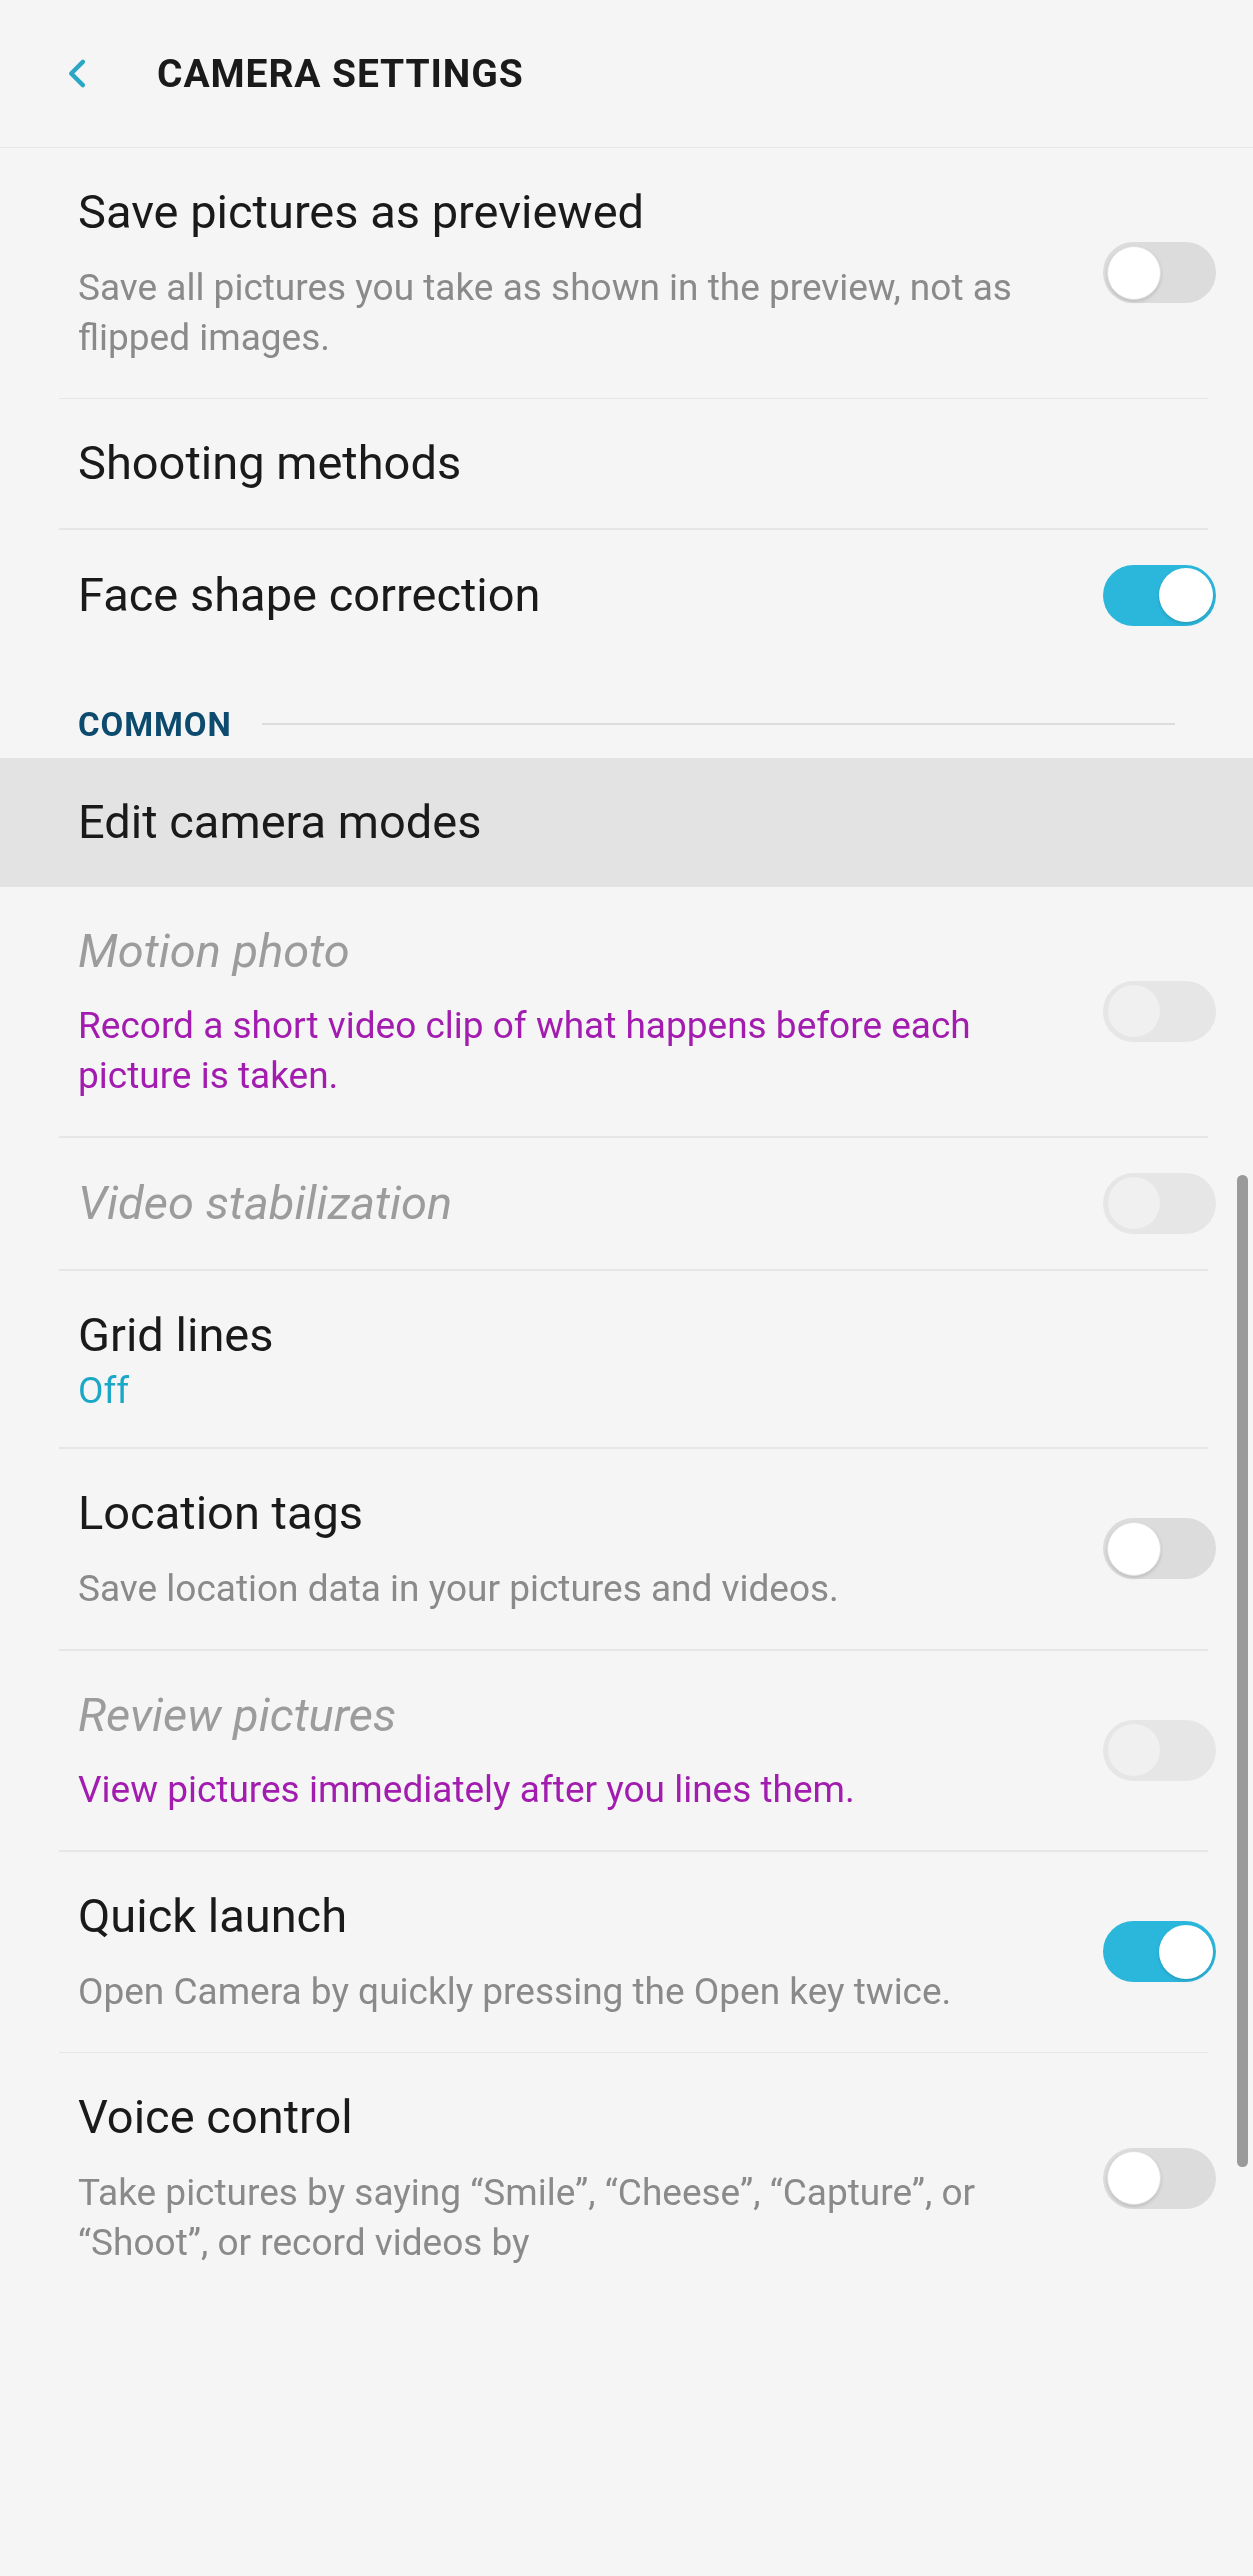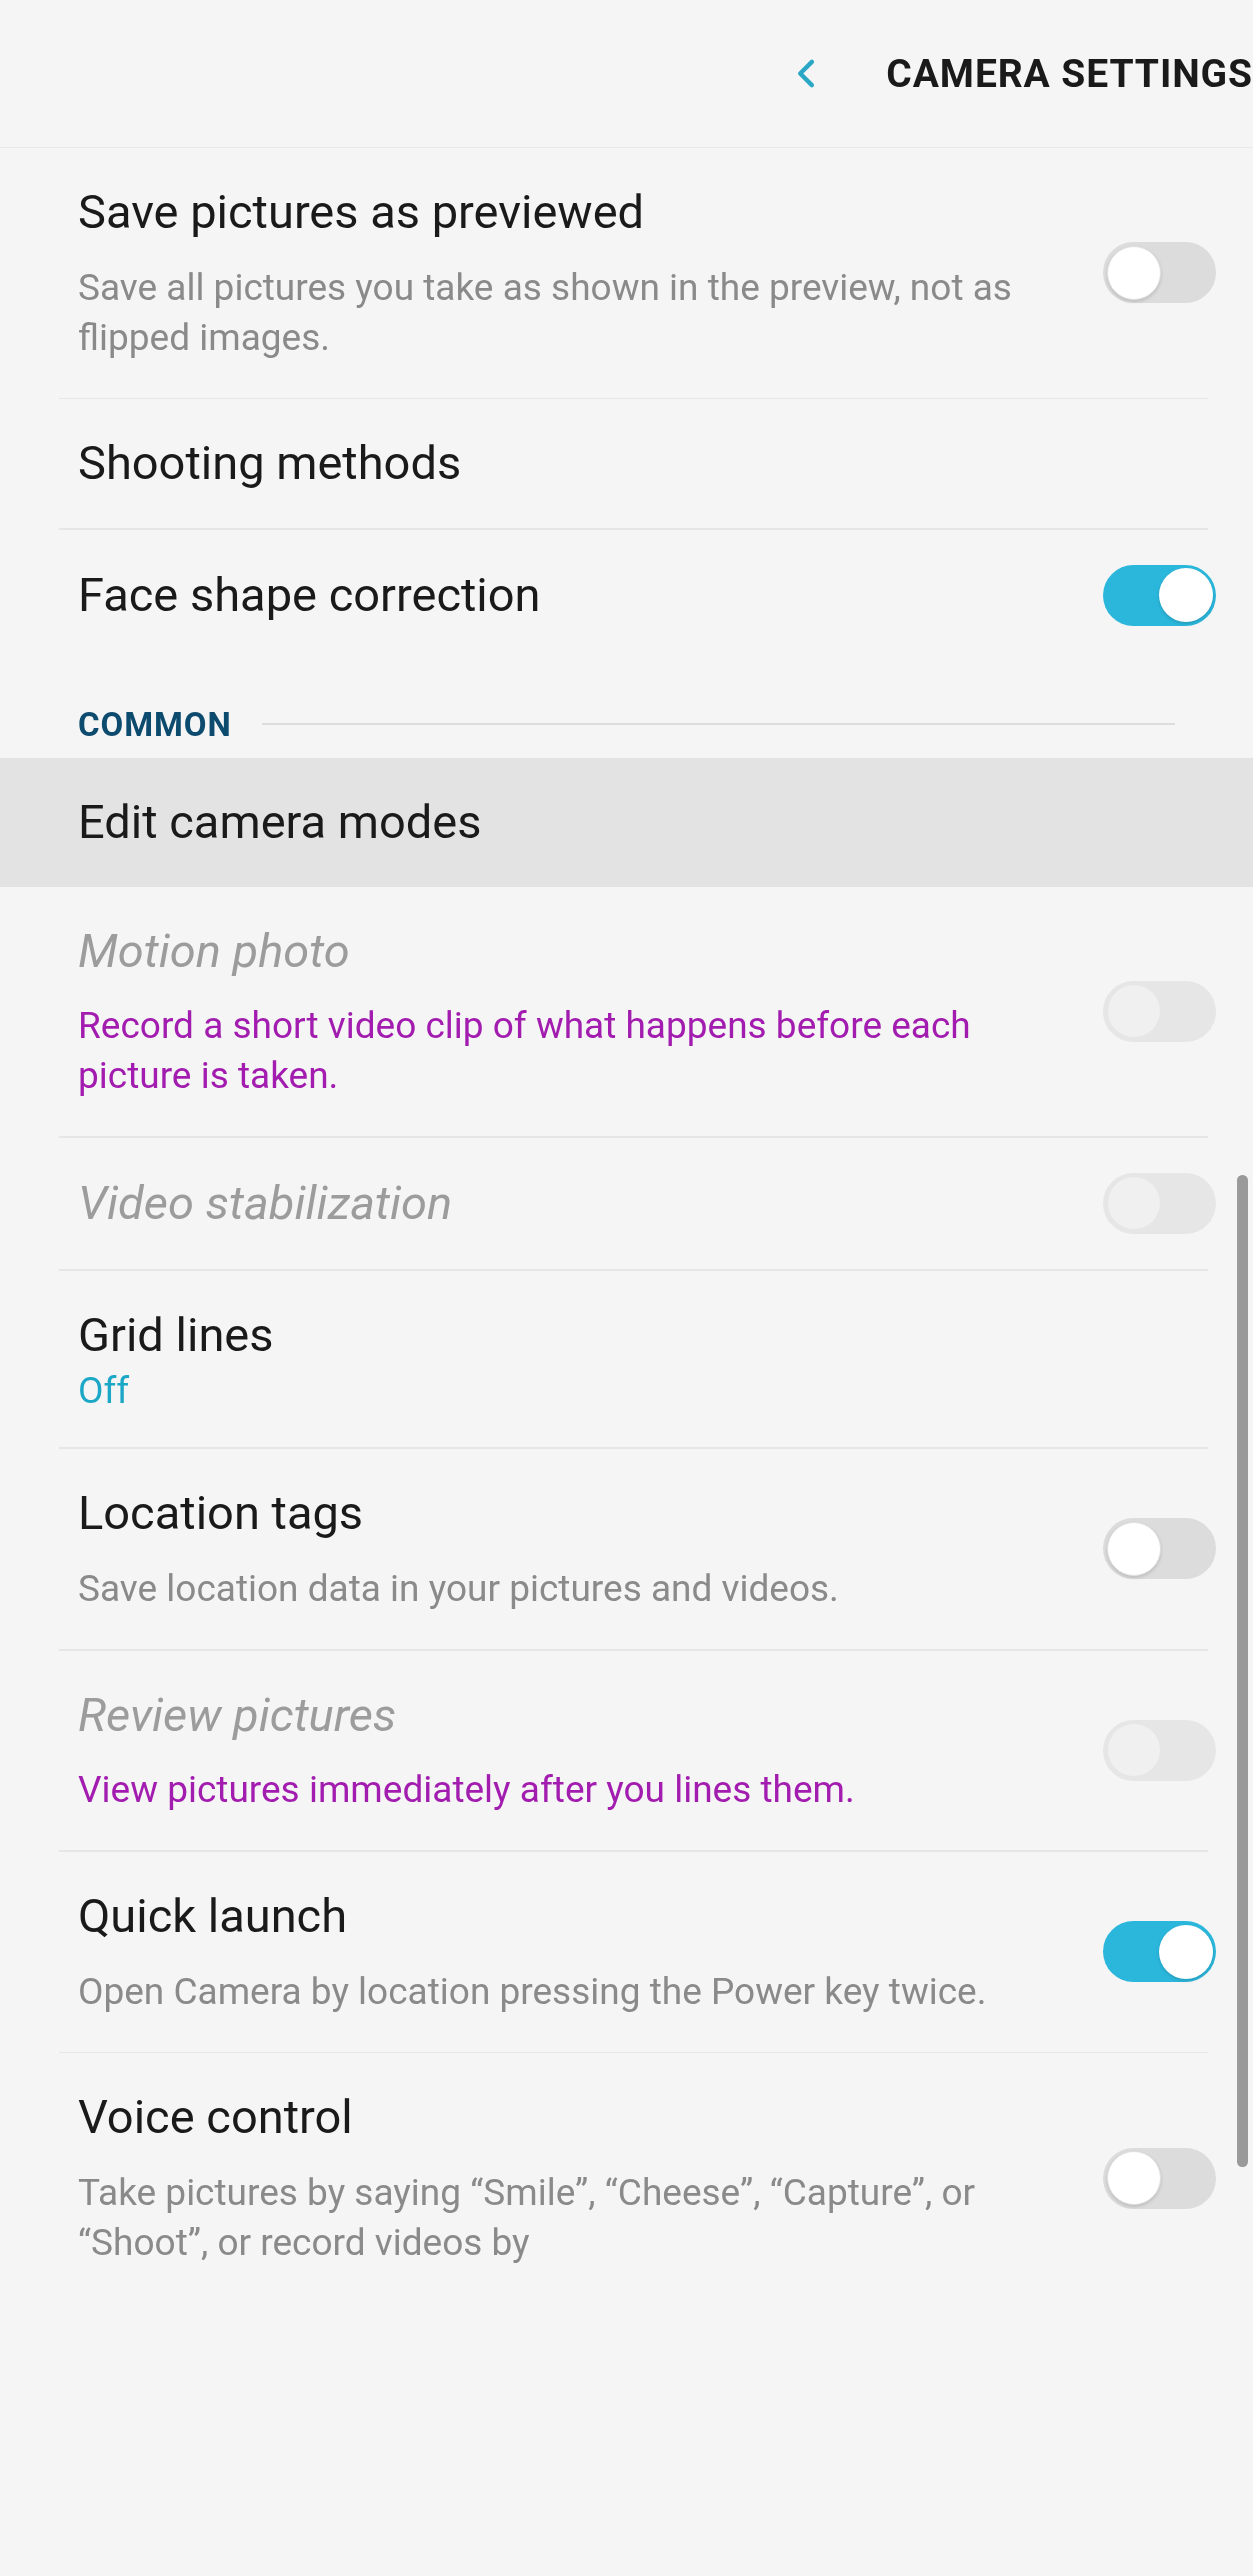--- a/index.html
+++ b/index.html
@@ -11,21 +11,20 @@
     overflow: hidden;
     position: relative;
   }
   .header {
     height: 148px;
     background: #f5f5f5;
     display: flex;
     align-items: center;
     padding-left: 61px;
     border-bottom: 1.7px solid #e8e8e8;
-    justify-content: flex-end;
   }
   .back-arrow {
     width: 35px;
     height: 35px;
     margin-right: 61px;
   }
   .back-arrow svg { width: 100%; height: 100%; }
   .header-title {
     font-size: 39px;
     font-weight: 700;
@@ -219,21 +218,21 @@
     </div>
     <div class="toggle off disabled">
         <div class="knob"></div>
       </div>
   </div>
   <div class="divider"></div>
 
   <div class="setting-row">
     <div class="text-col">
       <div class="title">Quick launch</div>
-      <div class="subtitle">Open Camera by location pressing the Power key twice.</div>
+      <div class="subtitle">Open Camera by quickly pressing the Open key twice.</div>
     </div>
     <div class="toggle on">
         <div class="knob"></div>
       </div>
   </div>
   <div class="divider"></div>
 
   <div class="setting-row" style="padding-bottom:0;">
     <div class="text-col">
       <div class="title">Voice control</div>

